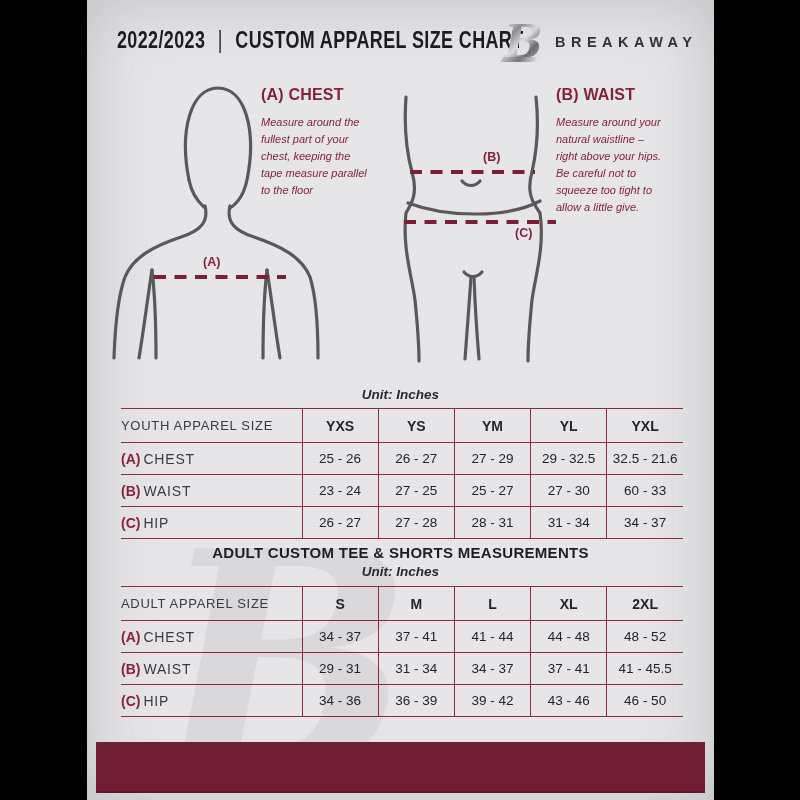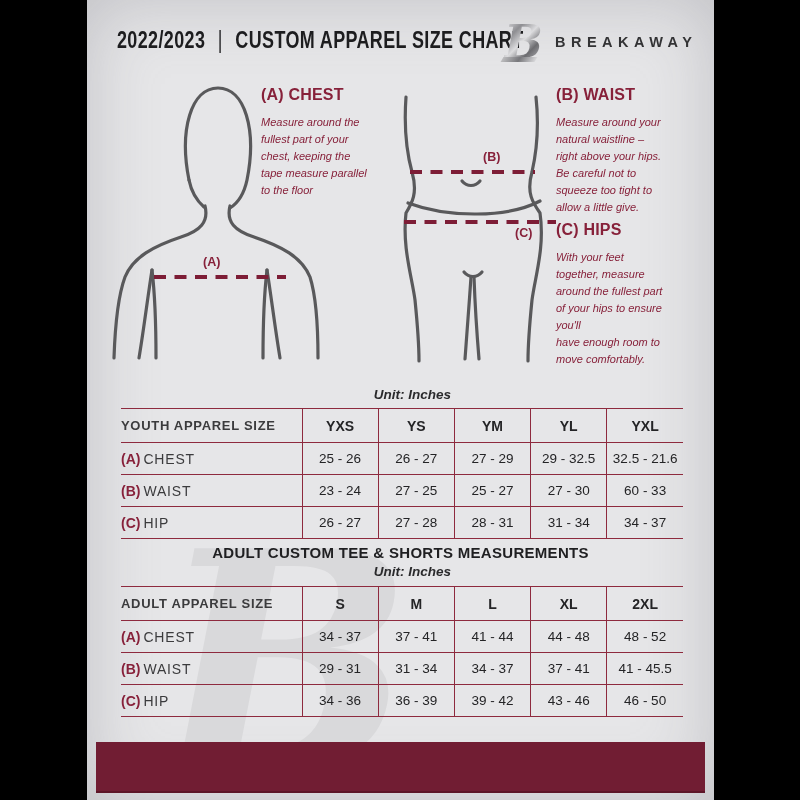--- a/index.html
+++ b/index.html
@@ -56,39 +56,39 @@
   svg{display:block;}
   .stroke{fill:none;stroke:var(--fig);stroke-width:3.2;stroke-linecap:round;}
   .dashline{fill:none;stroke:var(--dash);stroke-width:4;stroke-dasharray:12 8.5;}
   
   .sec-title{
     position:absolute;left:0;width:627px;text-align:center;
     font-size:15px;font-weight:700;color:#1f1f21;letter-spacing:.3px;z-index:2;
   }
   .sec-unit{
     position:absolute;left:0;width:627px;text-align:center;
-    font-size:13.5px;font-style:italic;font-weight:700;color:#2a2a2c;z-index:2;padding-left:12px;
+    font-size:13.5px;font-style:italic;font-weight:700;color:#2a2a2c;z-index:2;
   }
   
   .size-table{
     position:absolute;left:34px;width:562px;border-collapse:collapse;table-layout:fixed;
     border-top:1.5px solid var(--border);z-index:2;background:transparent;
   }
   .size-table col.c0{width:181px;}
   .size-table col.cv{width:76.2px;}
   .size-table th,.size-table td{
     border-bottom:1.5px solid var(--border);padding:0;vertical-align:middle;
   }
   .size-table th{height:33px;}
   .size-table td{height:31px;}
   .size-table th:not(:first-child),.size-table td:not(:first-child){
     border-left:1.5px solid var(--border);text-align:center;
   }
   .col-head{
-    text-align:left;padding-left:13px;font-size:13px;font-weight:700;
+    text-align:left;padding-left:13px;font-size:13px;font-weight:400;
     letter-spacing:.7px;color:var(--gray-ink);margin-top:24px;
   }
   .size-head{font-size:14px;font-weight:700;color:var(--ink);}
   .rowlbl{text-align:left;padding-left:13px;font-size:14px;white-space:nowrap;}
   .pfx{color:var(--maroon);font-weight:700;}
   .rl{color:var(--gray-ink);letter-spacing:.8px;margin-left:3px;}
   .val{font-size:13.5px;color:var(--ink);}
   
   .watermark{
     position:absolute;left:72px;top:512px;z-index:1;
@@ -153,30 +153,20 @@
   </div>
   <div class="abs" style="left:469px;top:86px;width:170px;z-index:2">
     <div class="guide-head">(B) WAIST</div>
     <div class="guide-body">Measure around your
 natural waistline –
 right above your hips.
 Be careful not to
 squeeze too tight to
 allow a little give.</div>
   </div>
-  <div class="abs" style="left:469px;top:221px;width:175px;z-index:2">
-    <div class="guide-head">(C) HIPS</div>
-    <div class="guide-body">With your feet
-together, measure
-around the fullest part
-of your hips to ensure
-you'll
-have enough room to
-move comfortably.</div>
-  </div>
 
   <div class="sec-unit" style="top:387px">Unit: Inches</div>
 
   <table class="size-table" style="top:408px">
     <colgroup>
         <col class="c0">
         <col class="cv">
         <col class="cv">
         <col class="cv">
         <col class="cv">

